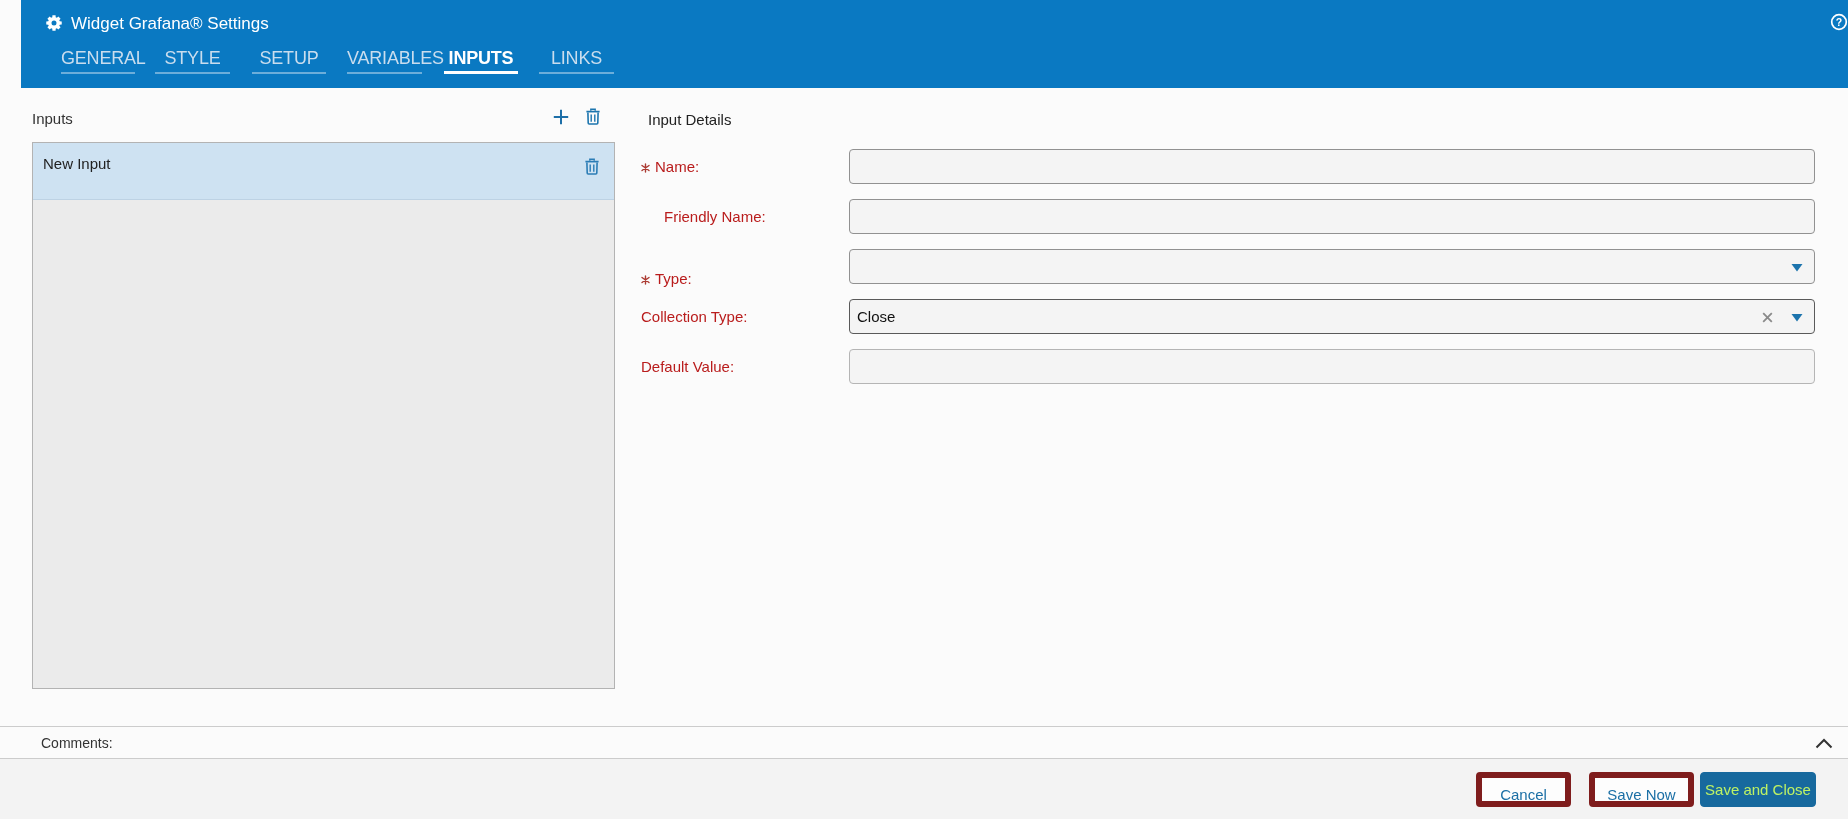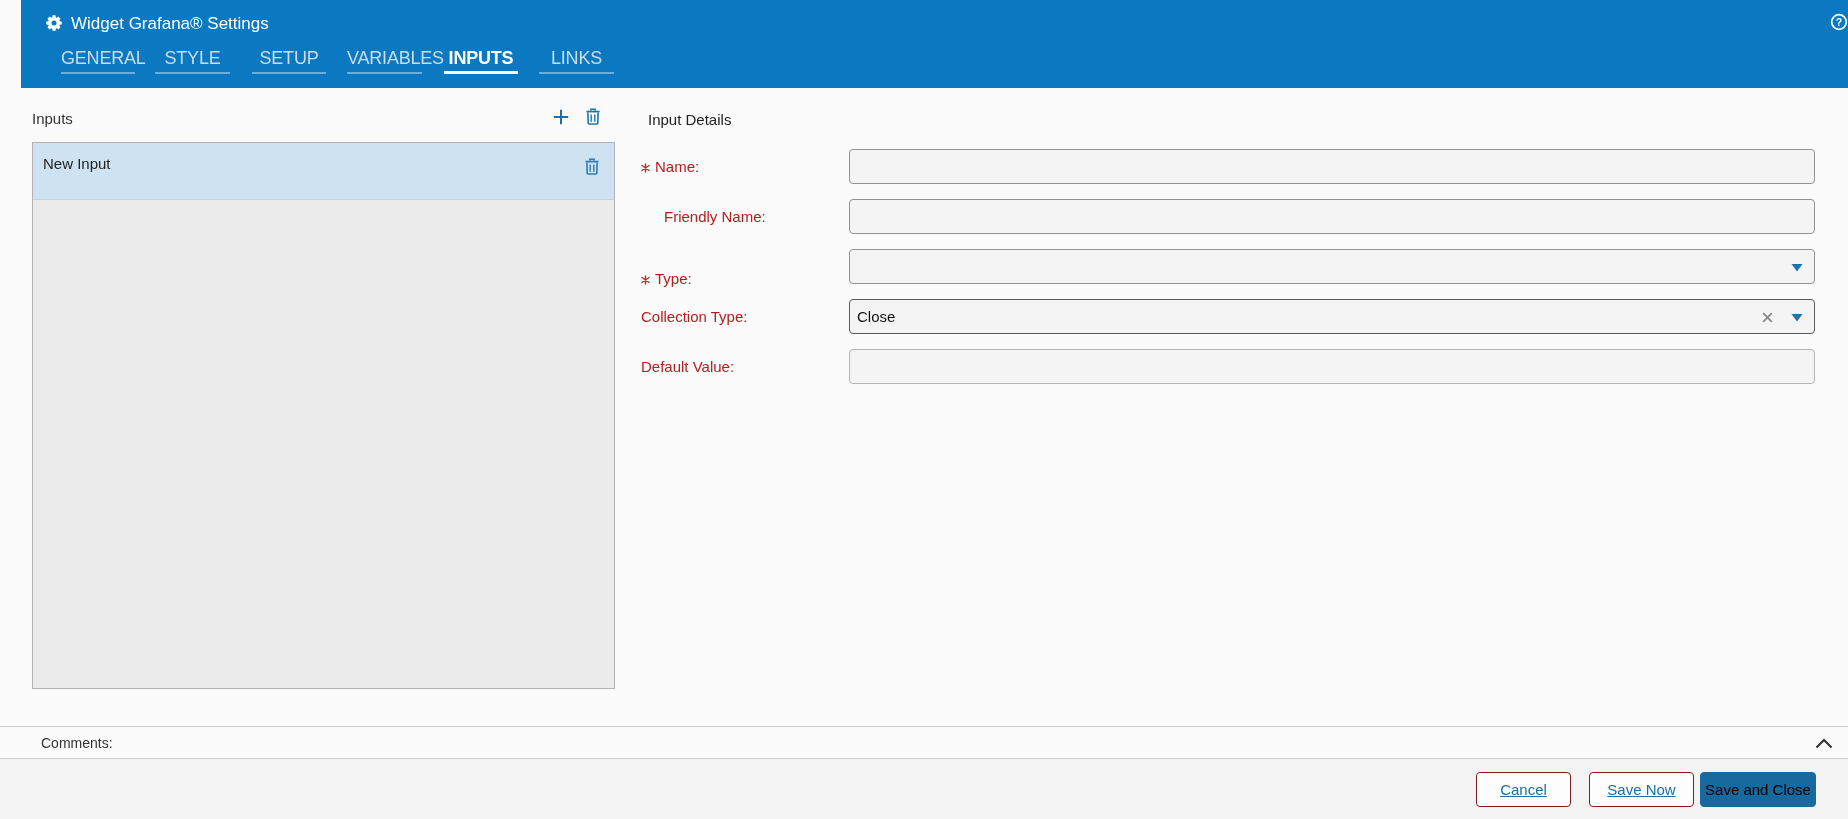--- a/index.html
+++ b/index.html
@@ -29,22 +29,22 @@
   .reqsvg { vertical-align:-1px; margin-right:5px; }
   .finput { position:absolute; left:849px; width:966px; height:35px; background:#f4f4f4; border:1px solid #919191; border-radius:4px; }
 
   
   #commentsBar { position:absolute; left:0; top:726px; width:1848px; height:33px; background:#fbfbfb; border-top:1px solid #cccccc; border-bottom:1px solid #cccccc;padding-left:16px; }
   #commentsBar .txt { position:absolute; left:41px; top:8px; font-size:14px; color:#333; }
 
   
   #footer { position:absolute; left:0; top:759px; width:1848px; height:60px; background:#f3f3f3; }
   .btn { position:absolute; top:13px; height:35px; border-radius:4px; font-size:15px; text-align:center; line-height:33px; }
-  .btn.ghost { background:#fdfdfd; border:1px solid #7f1d1d; color:#1b6fa5;text-decoration:underline; }
-  .btn.primary { background:#17699e; border:1px solid #17699e; color:#000000; }
+  .btn.ghost { background:#fdfdfd; border:6px solid #7f1d1d; color:#1b6fa5; }
+  .btn.primary { background:#17699e; border:1px solid #17699e; color:#bef264; }
 </style>
 </head>
 <body>
 <div id="page">
   <div id="header">
     <svg id="gear" width="16" height="16" viewBox="0 0 16 16">
         <path fill="#fff" fill-rule="evenodd" d="M6.42,0.26 L9.58,0.26 L9.70,2.25 L10.86,2.73 L12.36,1.41 L14.59,3.64 L13.27,5.14 L13.75,6.30 L15.74,6.42 L15.74,9.58 L13.75,9.70 L13.27,10.86 L14.59,12.36 L12.36,14.59 L10.86,13.27 L9.70,13.75 L9.58,15.74 L6.42,15.74 L6.30,13.75 L5.14,13.27 L3.64,14.59 L1.41,12.36 L2.73,10.86 L2.25,9.70 L0.26,9.58 L0.26,6.42 L2.25,6.30 L2.73,5.14 L1.41,3.64 L3.64,1.41 L5.14,2.73 L6.30,2.25 Z M10.50,8.00 A2.5,2.5 0 1 0 5.50,8.00 A2.5,2.5 0 1 0 10.50,8.00 Z"></path>
       </svg>
     <div id="title">Widget Grafana® Settings</div>
     <svg id="help" width="20" height="20" viewBox="0 0 20 20">

